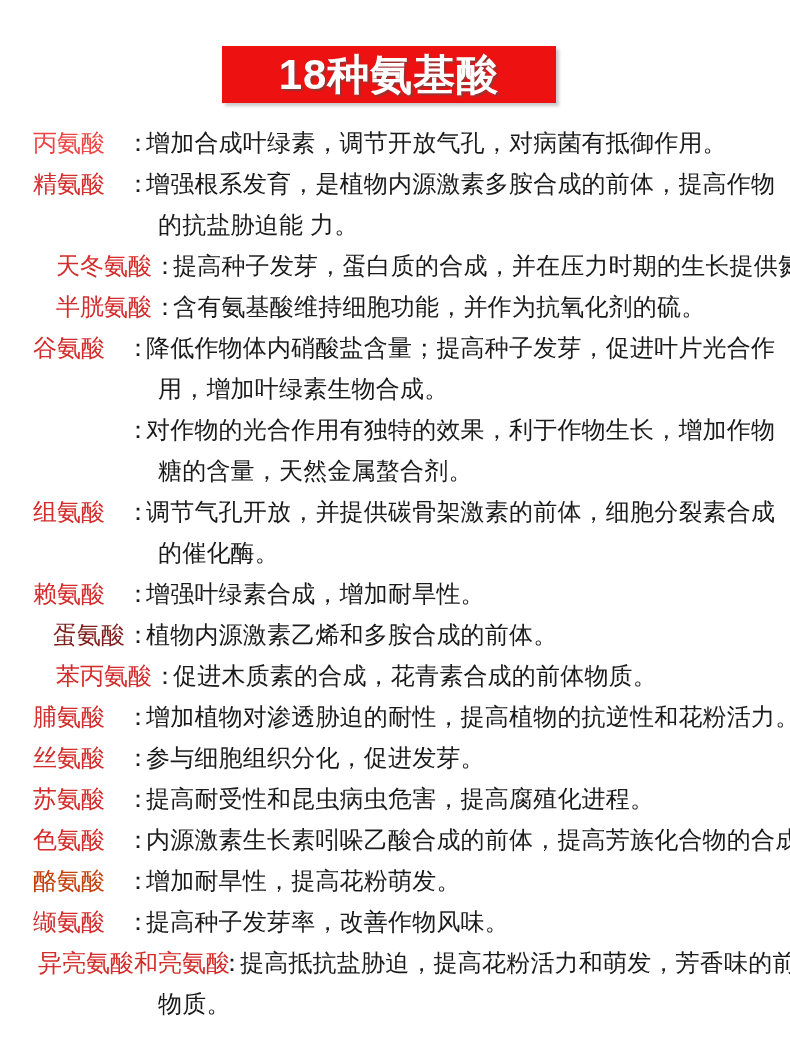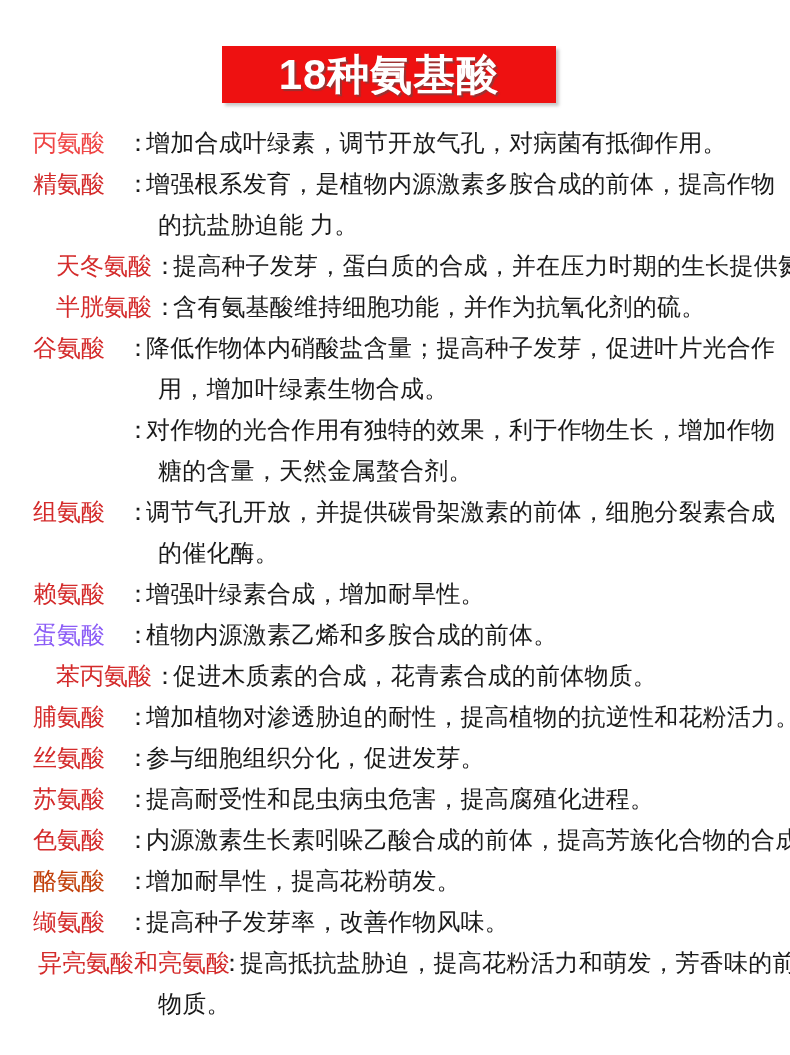--- a/index.html
+++ b/index.html
@@ -182,21 +182,21 @@
     </div>
     <div class="aa-row ">
       <div class="aa-line">
         <span class="aa-label" style="color: rgb(212, 43, 43);">赖氨酸</span>
         <span class="aa-colon" style="color: rgb(26, 26, 26);">：</span>
         <span class="aa-desc" style="color: rgb(26, 26, 26);">增强叶绿素合成，增加耐旱性。</span>
       </div>
     </div>
     <div class="aa-row ">
       <div class="aa-line">
-        <span class="aa-label" style="color: #8b5cf6;">蛋氨酸</span>
+        <span class="aa-label" style="color: #7f1d1d; text-align: right;">蛋氨酸</span>
         <span class="aa-colon" style="color: rgb(26, 26, 26);">：</span>
         <span class="aa-desc" style="color: rgb(26, 26, 26);">植物内源激素乙烯和多胺合成的前体。</span>
       </div>
     </div>
     <div class="aa-row wide">
       <div class="aa-line">
         <span class="aa-label" style="color: rgb(212, 43, 43);">苯丙氨酸</span>
         <span class="aa-colon" style="color: rgb(26, 26, 26);">：</span>
         <span class="aa-desc" style="color: rgb(26, 26, 26);">促进木质素的合成，花青素合成的前体物质。</span>
       </div>

